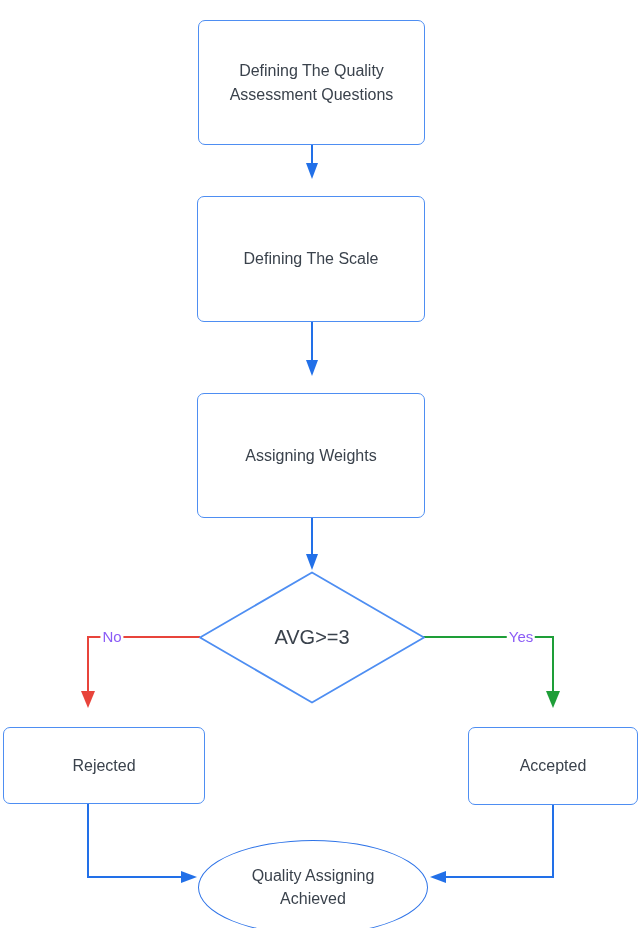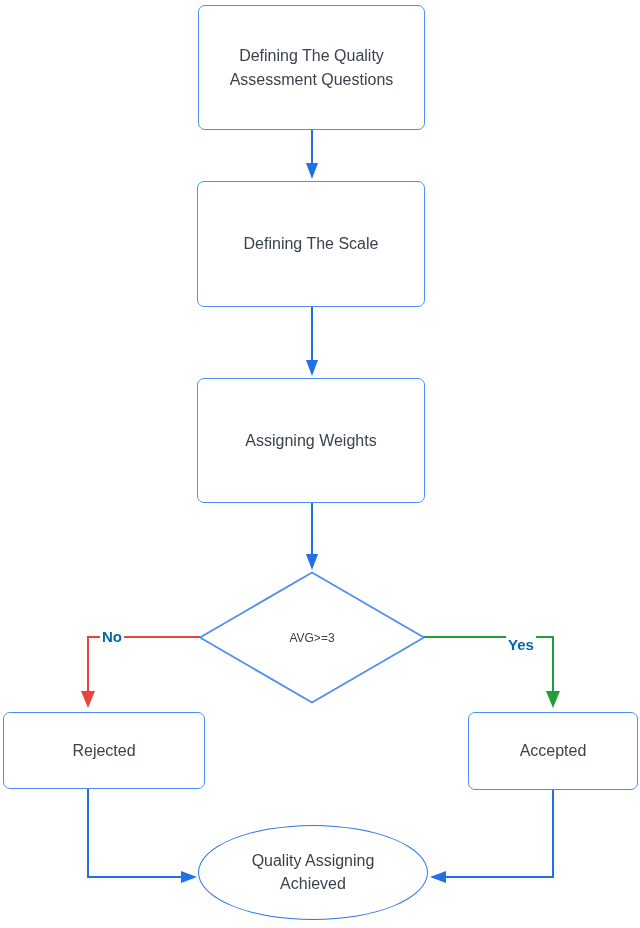--- a/index.html
+++ b/index.html
@@ -28,20 +28,21 @@
     background: #ffffff;
     border: 1.6px solid #4e8ef2;
     border-radius: 7px;
     display: flex;
     align-items: center;
     justify-content: center;
     text-align: center;
     font-size: 16px;
     line-height: 1.45;
     color: #3a424c;
+    margin-top: 15px;
   }
   .node-questions { left: 198px; top: 5px;   width: 227px; height: 125px; padding: 0 22px; }
   .node-scale     { left: 197px; top: 181px; width: 228px; height: 126px; padding: 12px 16px; }
   .node-weights   { left: 197px; top: 378px; width: 228px; height: 125px; padding: 0 28px; }
   .node-rejected  { left: 3px;   top: 712px; width: 202px; height: 77px; }
   .node-accepted  { left: 468px; top: 712px; width: 170px; height: 78px; }
   .node-ellipse {
     left: 198px; top: 825px; width: 230px; height: 95px;
     border-radius: 50%;
     border: 1.6px solid #2f74e8;
@@ -55,35 +56,35 @@
     z-index: 2;
   }
   .diamond-wrap svg { position: absolute; left: 0; top: 0; }
   .diamond-label {
     position: absolute;
     left: 0; top: 0;
     width: 100%; height: 100%;
     display: flex;
     align-items: center;
     justify-content: center;
-    font-size: 12px;
+    font-size: 20px;
     color: #3a424c;
   }
   .edge-label {
     position: absolute;
     z-index: 3;
     transform: translate(-50%, -50%);
     background: #ffffff;
     padding: 0 2px;
     font-size: 15px;
-    font-weight: 700;
-    color: #0369a1;
+    font-weight: 400;
+    color: #8b5cf6;
   }
   .edge-label-no  { left: 112px; top: 636px; }
-  .edge-label-yes { left: 521px; top: 636px; margin-top: 8px; }
+  .edge-label-yes { left: 521px; top: 636px; }
 </style>
 </head>
 <body>
 
 <div class="canvas">
 
   <svg class="edges-svg" viewBox="0 0 640 928" xmlns="http://www.w3.org/2000/svg">
 
     <g>
       <path d="M312,130 L312,165" stroke="#2270e8" stroke-width="2" fill="none"></path>

